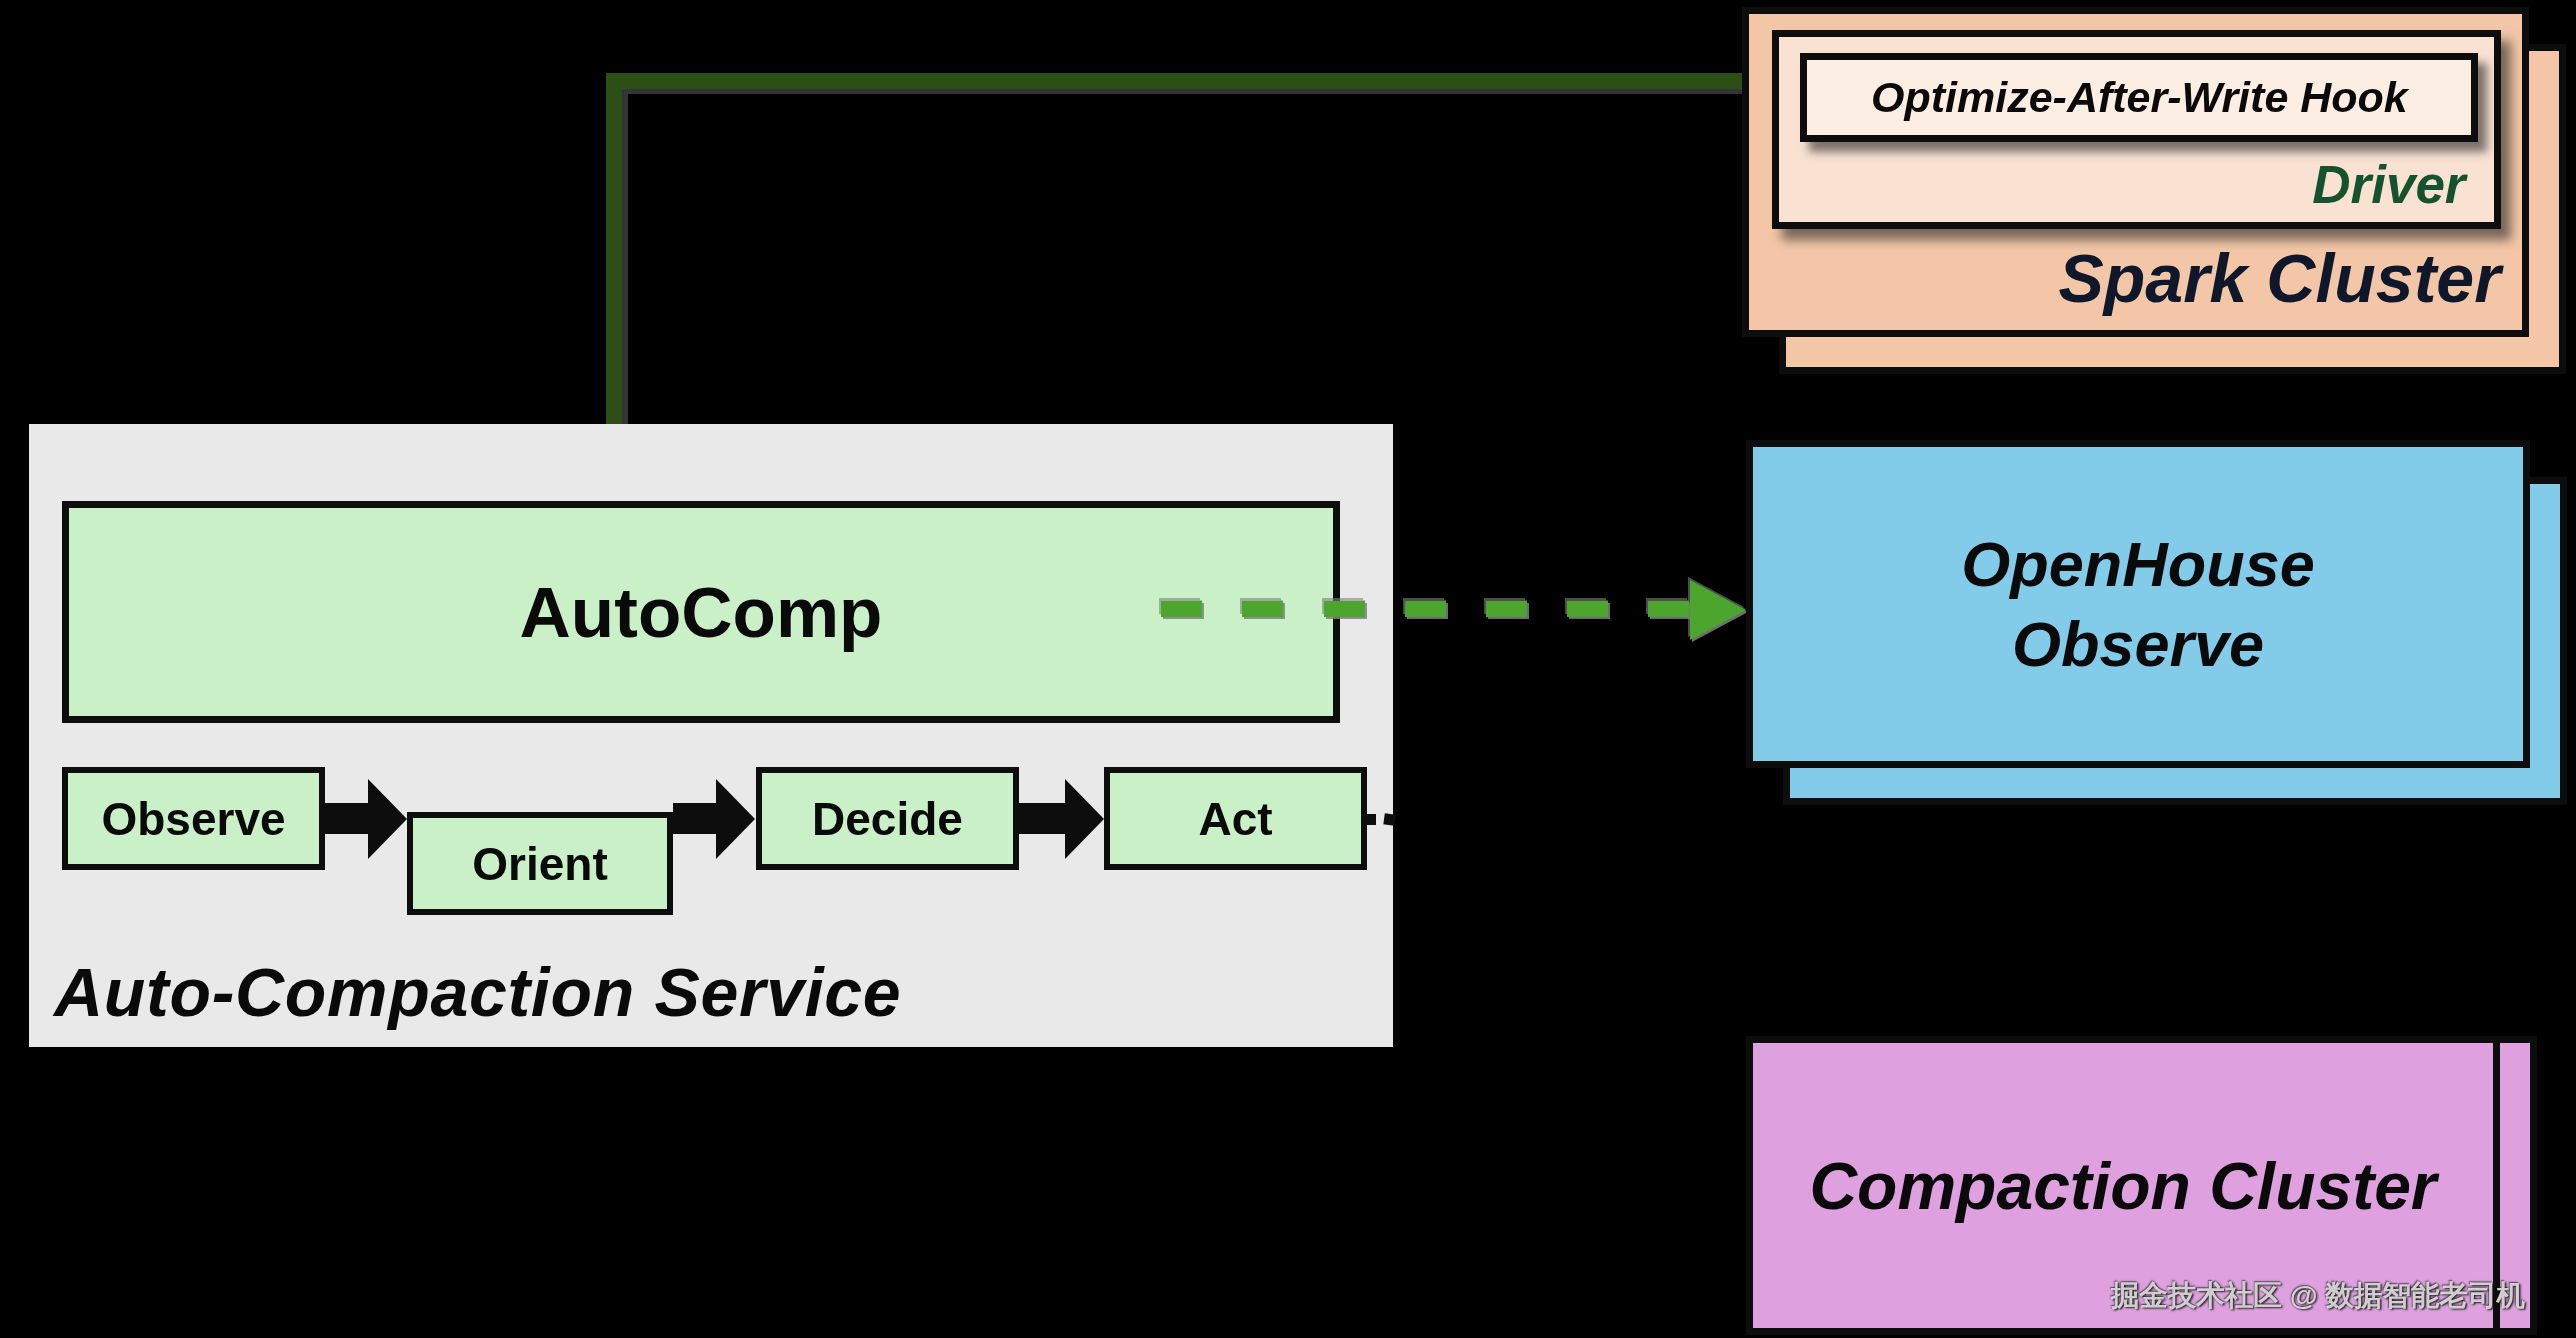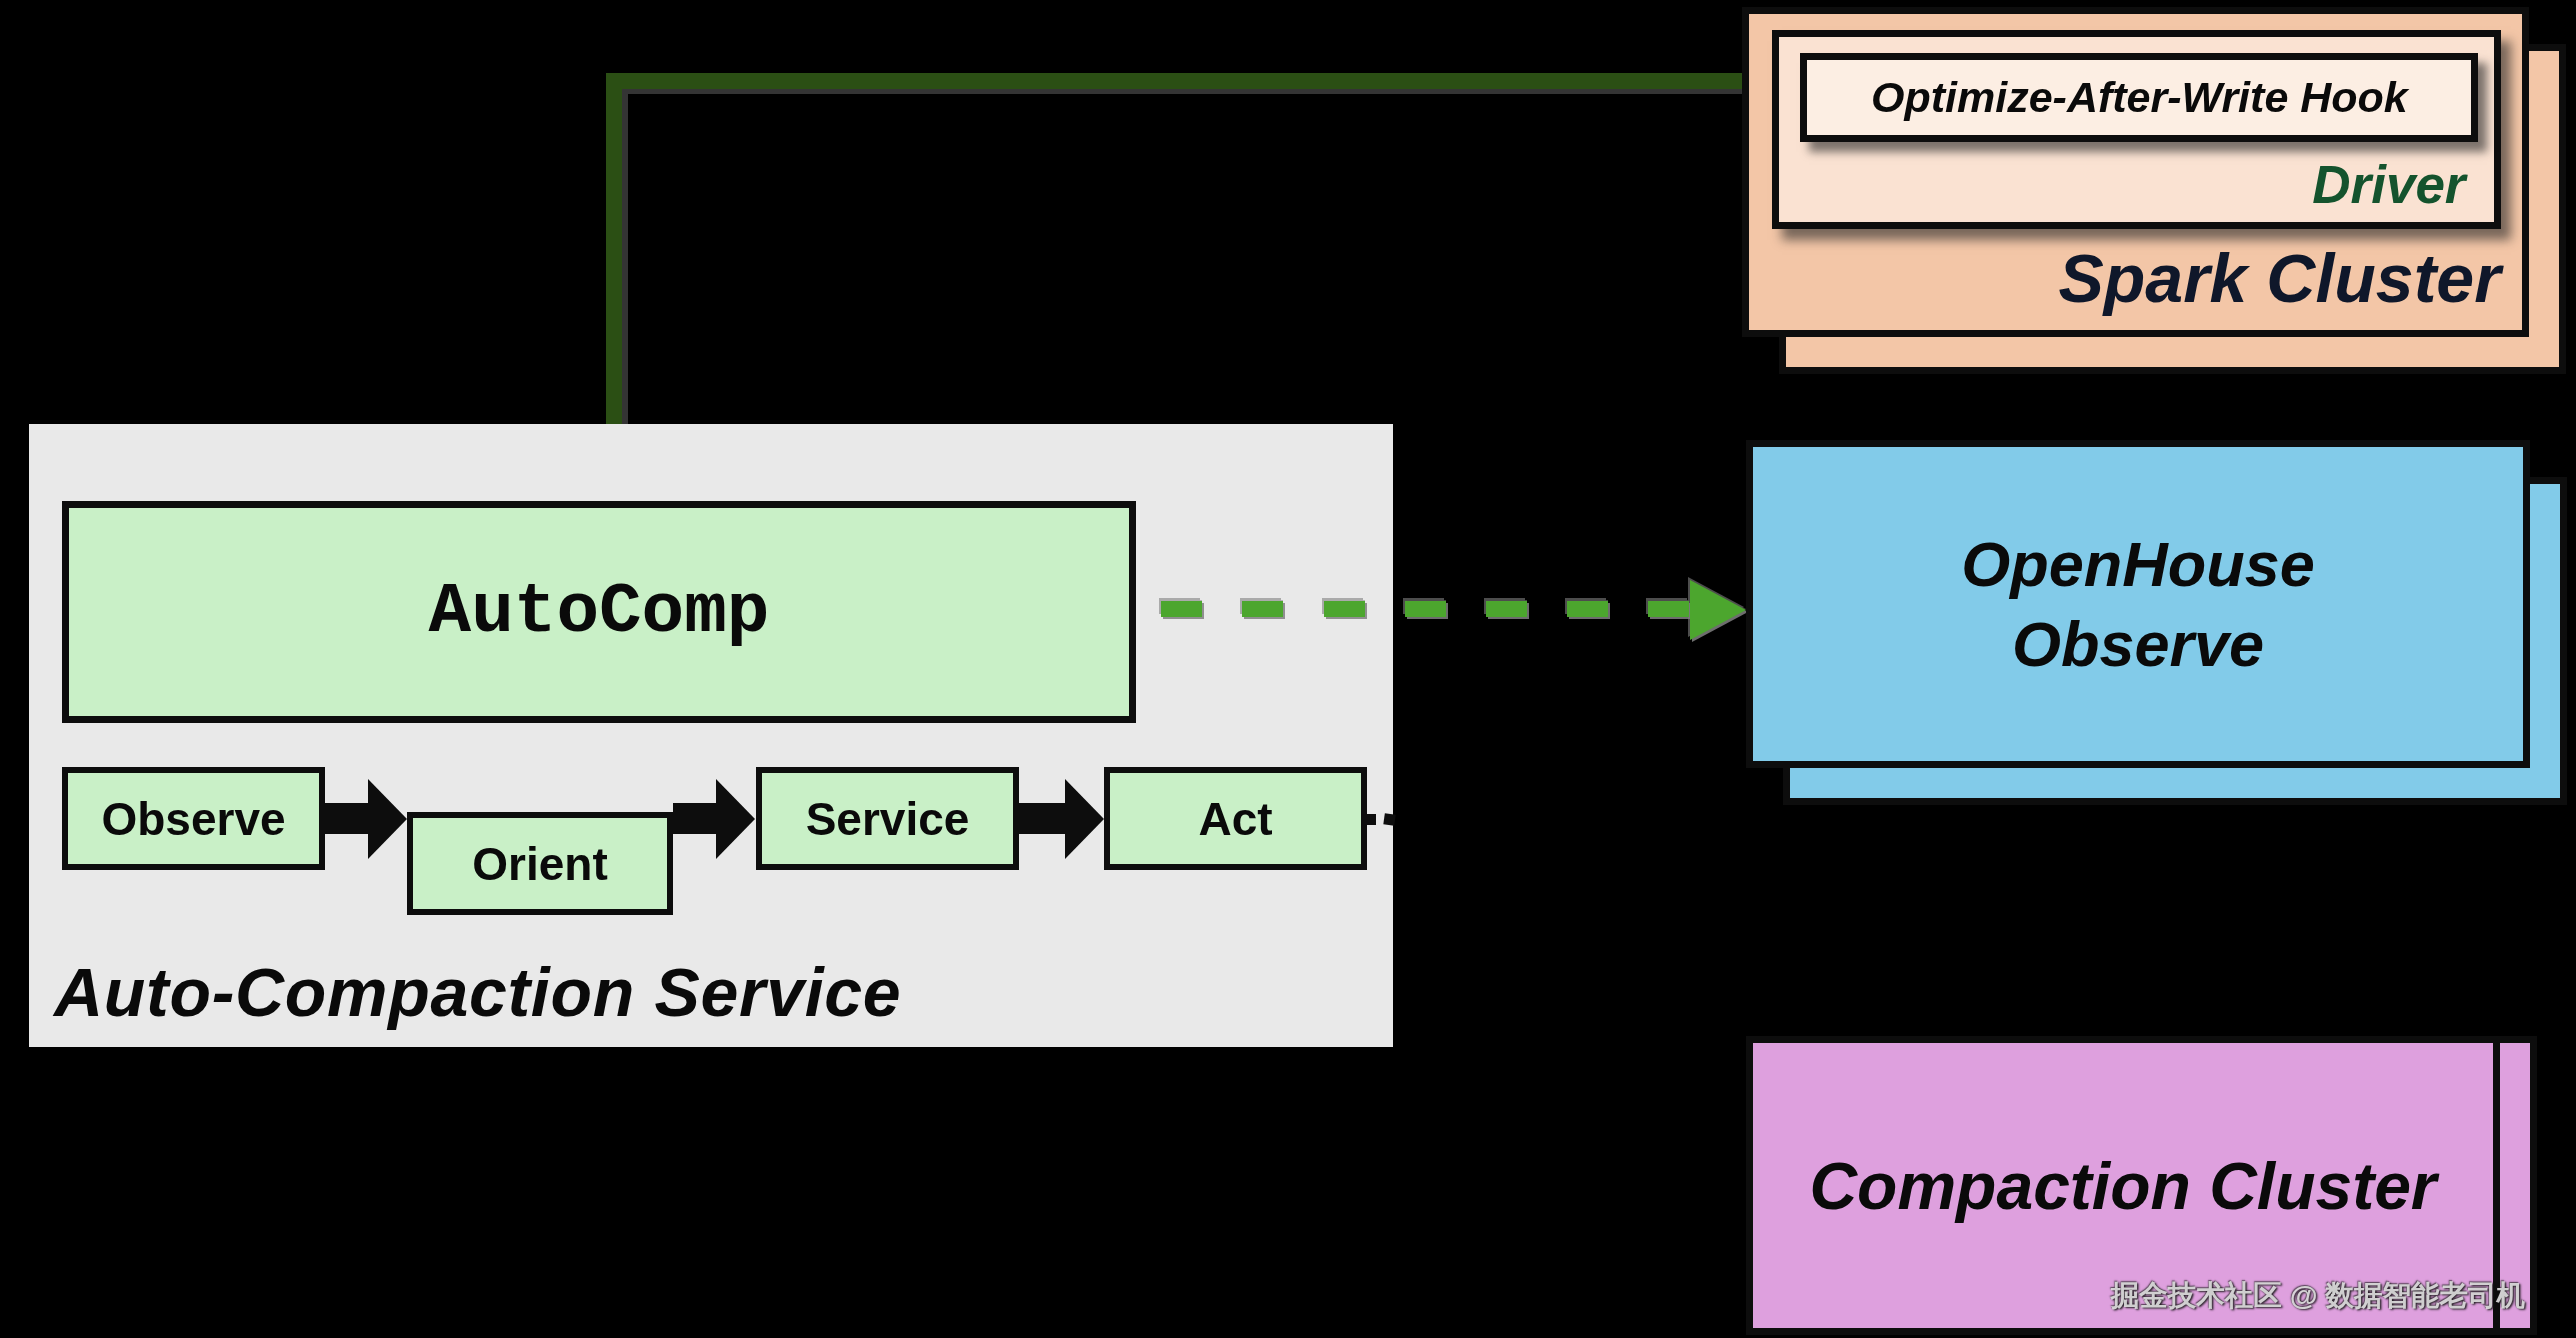--- a/index.html
+++ b/index.html
@@ -5,22 +5,22 @@
   html,body{margin:0;padding:0;background:#000;}
   .stage{
     position:relative;width:2576px;height:1339px;background:#000;
     font-family:"Liberation Sans", sans-serif;overflow:hidden;
   }
   .stage *{box-sizing:border-box;}
 
   
   .service-box{position:absolute;left:29px;top:424px;width:1364px;height:623px;background:#E9E9E9;}
   .autocomp{
-    position:absolute;left:33px;top:77px;width:1074px;height:222px;
-    border:7.1px solid #0d0d0d;display:flex;align-items:center;justify-content:center;font-family:Liberation Mono, monospace;
+    position:absolute;left:33px;top:77px;width:1278px;height:222px;
+    border:7.1px solid #0d0d0d;display:flex;align-items:center;justify-content:center;
   }
   .autocomp span{font-size:71px;font-weight:bold;color:#0a0a0a;}
   .step{
     position:absolute;top:343px;height:103px;border:6.4px solid #0d0d0d;
     display:flex;align-items:center;justify-content:center;
     font-size:46px;font-weight:bold;color:#0a0a0a;
   }
   .step1{left:33px;width:263px;}
   .step2{left:378px;width:266px;}
   .step3{left:727px;width:263px;}
@@ -129,21 +129,21 @@
     <div class="step step1" style="background-color: rgb(201, 240, 199);">Observe</div>
     <div class="barrow g1">
       <div class="shaft"></div>
       <div class="head"></div>
     </div>
     <div class="step step2" style="background-color: rgb(201, 240, 199); margin-top: 45px;">Orient</div>
     <div class="barrow g2">
       <div class="shaft"></div>
       <div class="head"></div>
     </div>
-    <div class="step step3" style="background-color: rgb(201, 240, 199);">Service</div>
+    <div class="step step3" style="background-color: rgb(201, 240, 199);">Decide</div>
     <div class="barrow g3">
       <div class="shaft"></div>
       <div class="head"></div>
     </div>
     <div class="step step4" style="background-color: rgb(201, 240, 199);">Act</div>
 
     <div class="loop-dash ld1"></div>
     <div class="loop-dash ld2"></div>
 
     <div class="service-label">Auto-Compaction Service</div>

